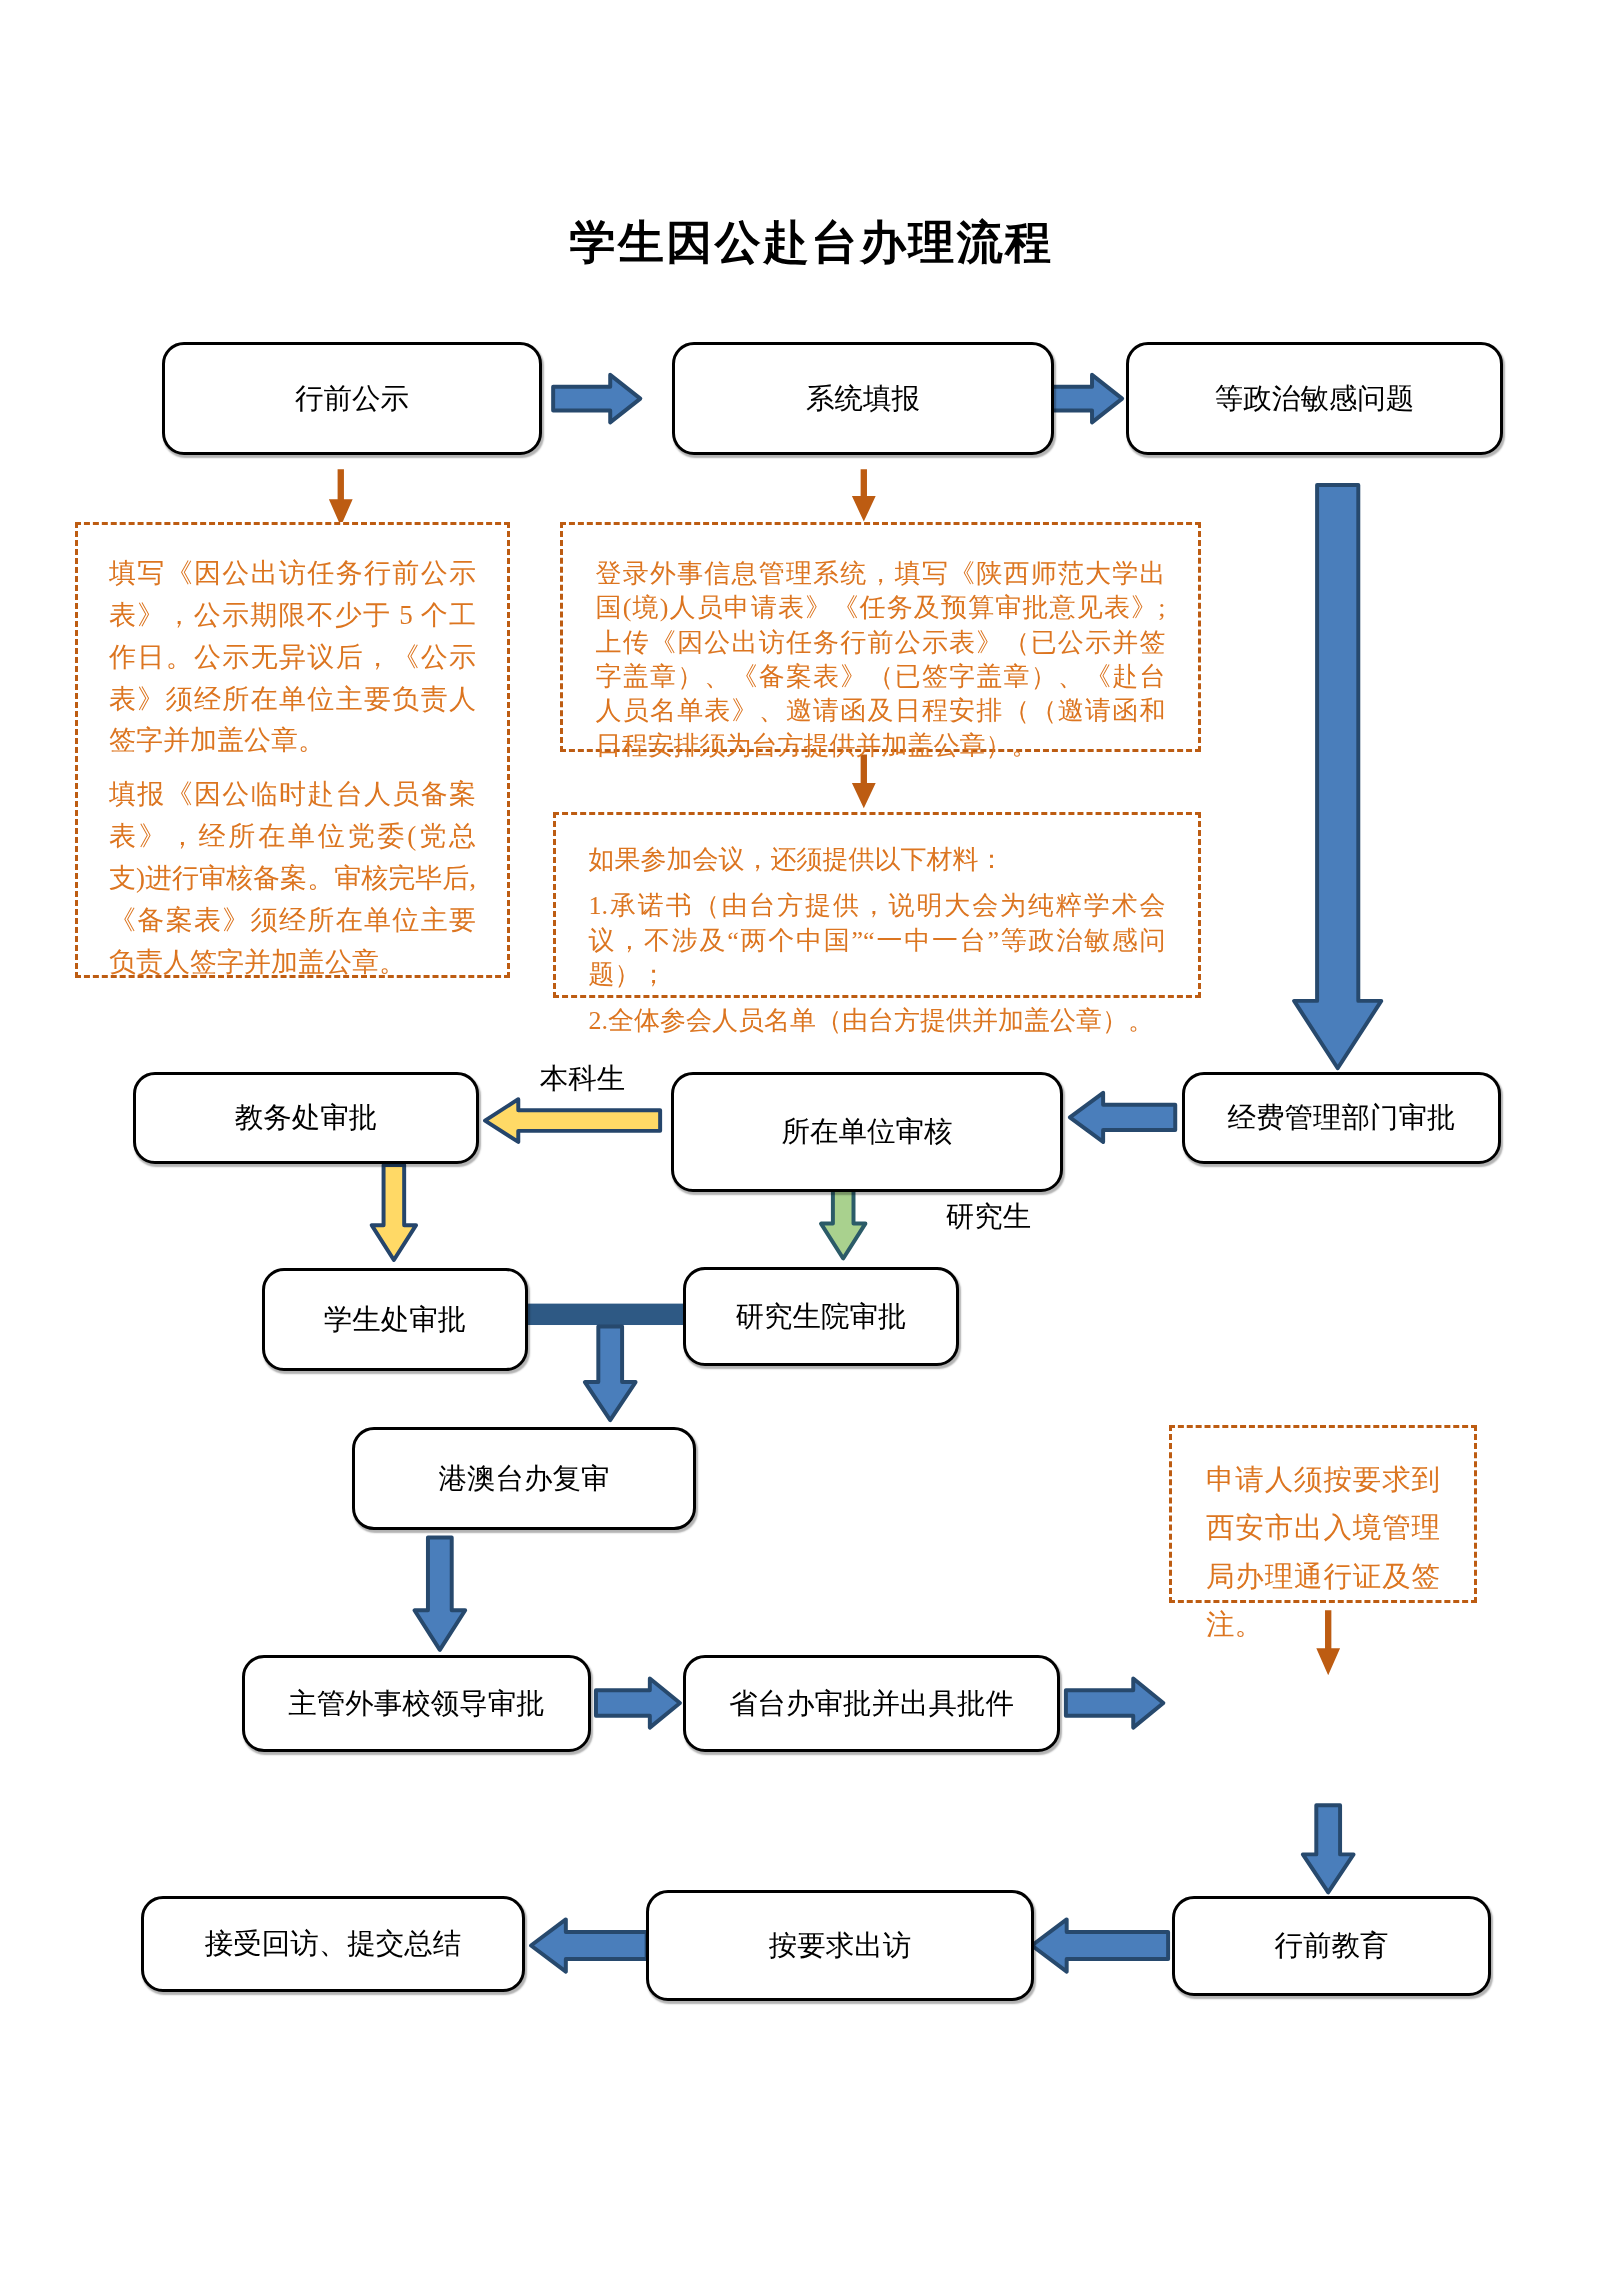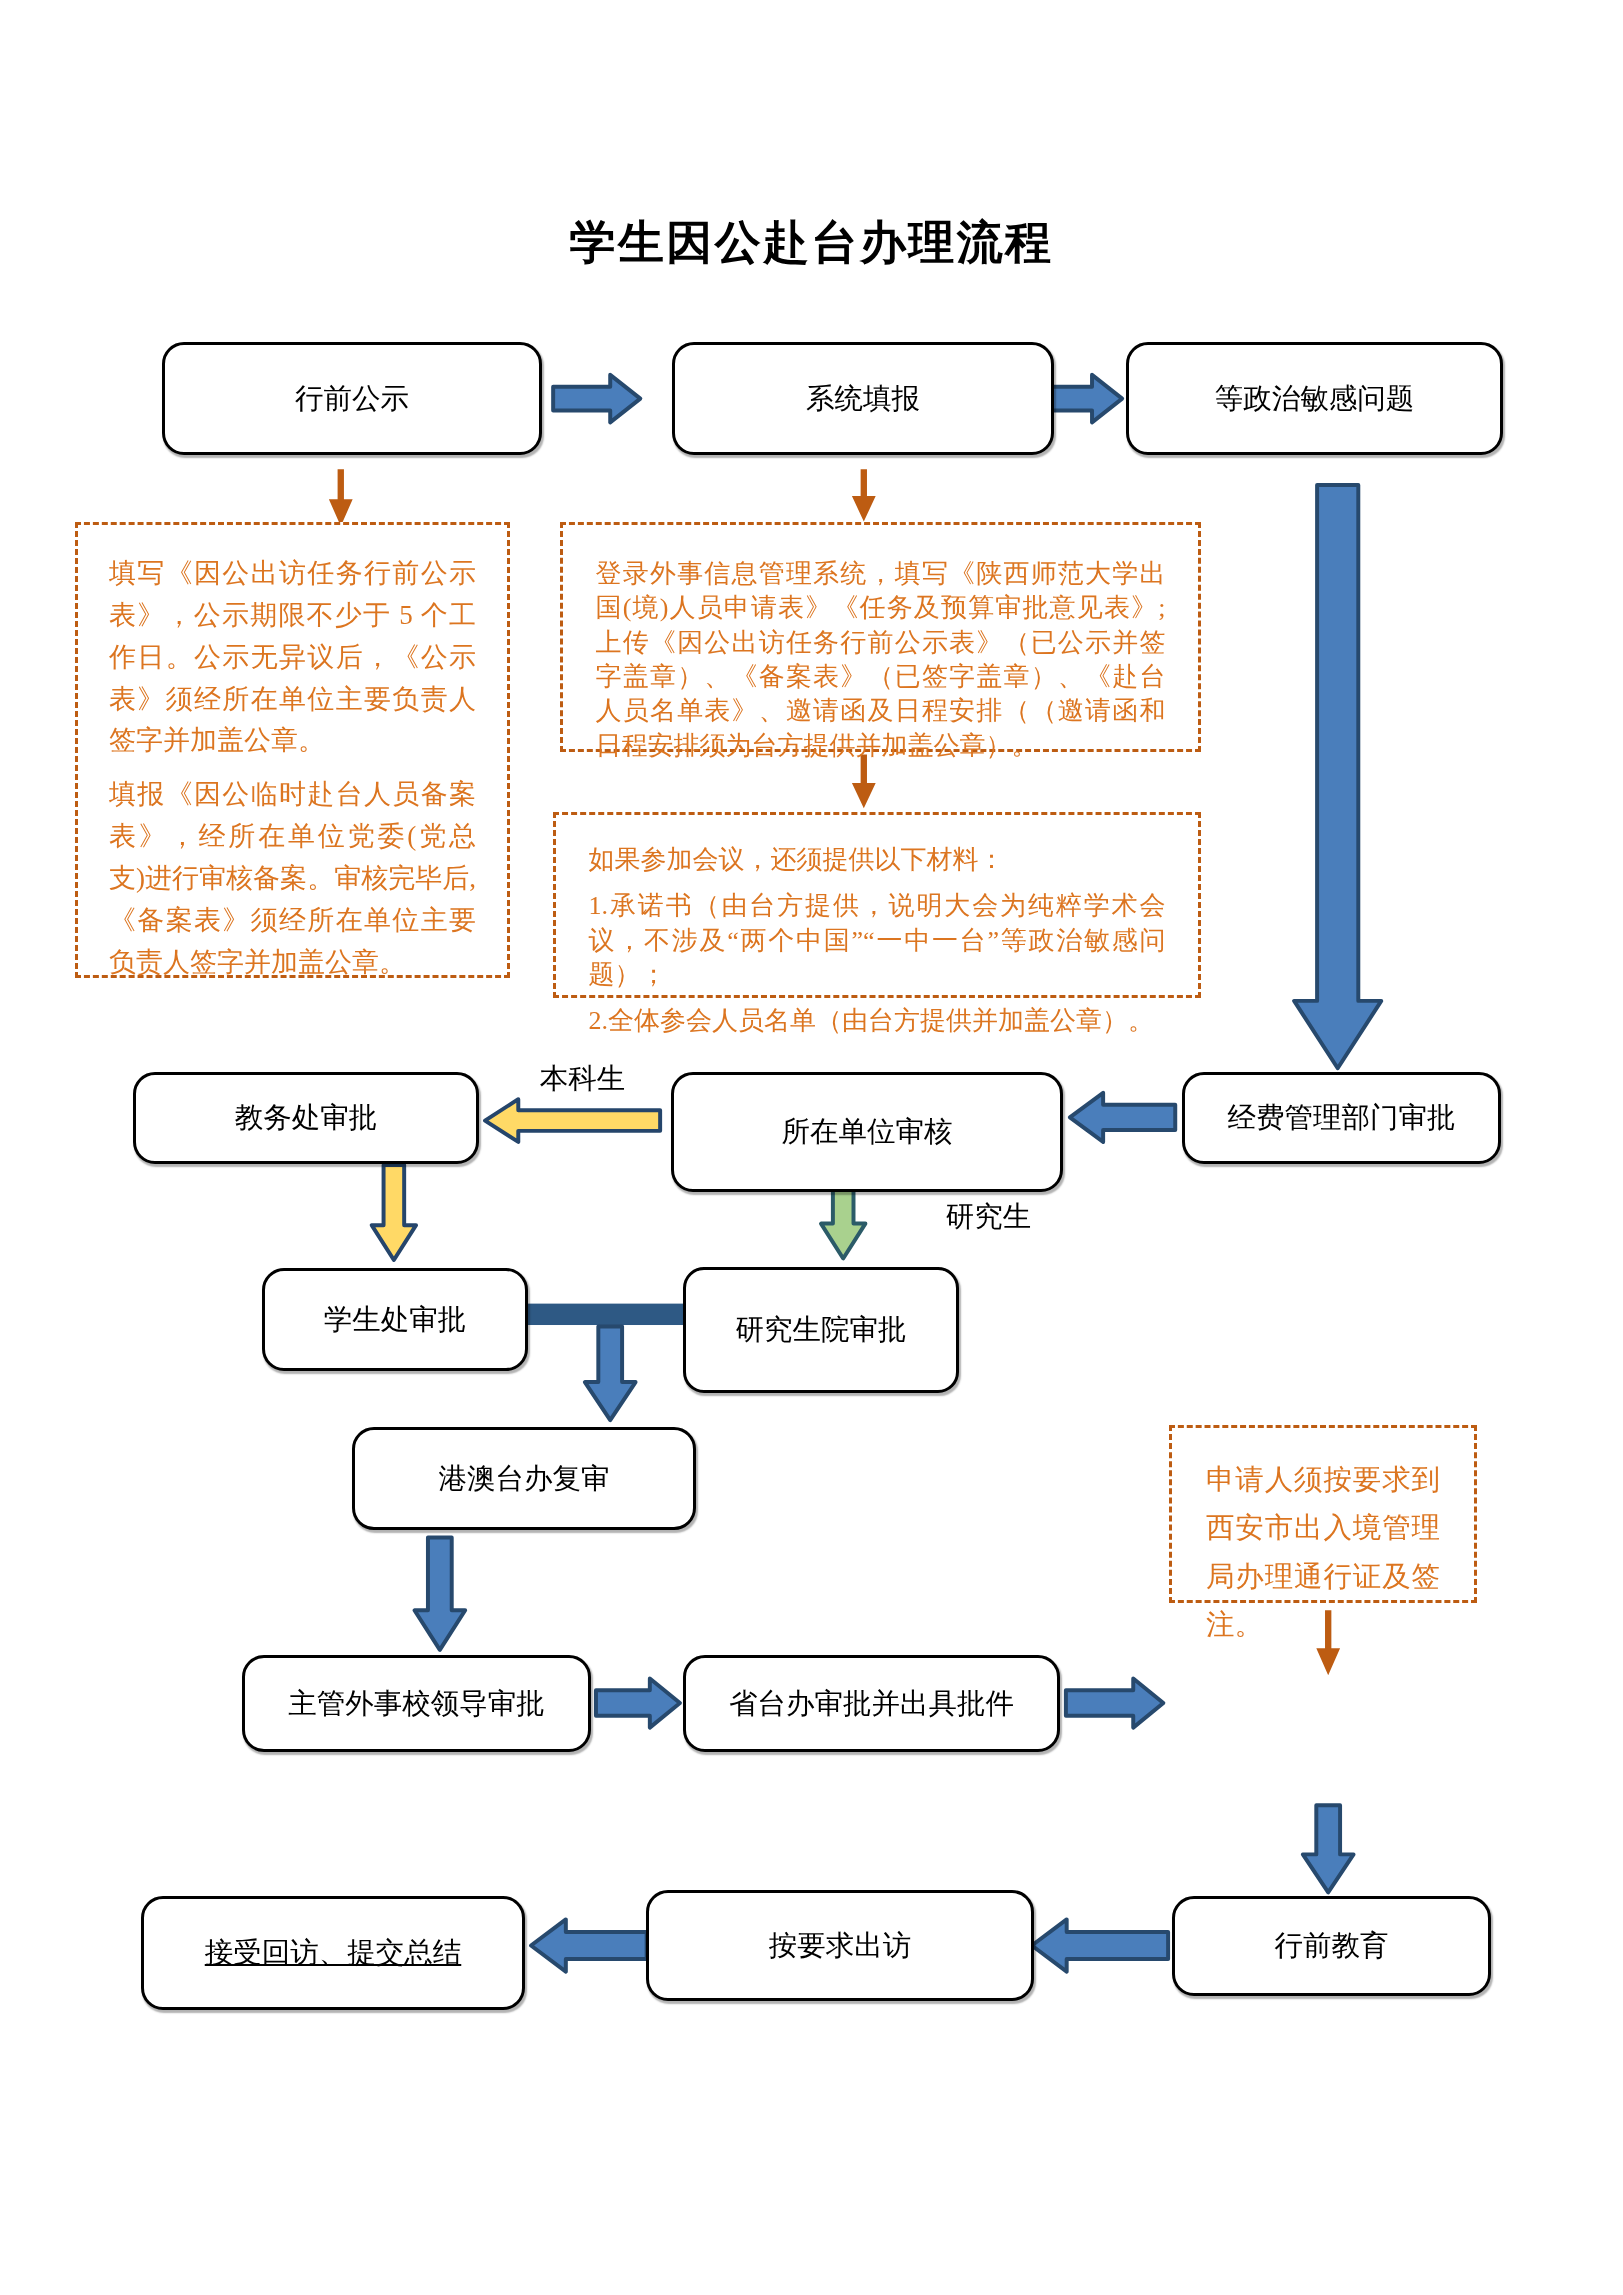--- a/index.html
+++ b/index.html
@@ -123,29 +123,29 @@
   </div>
 
   <div class="node" style="left:133px;top:1072px;width:346px;height:92px;">教务处审批</div>
   <div class="node" style="left:671px;top:1072px;width:392px;height:120px;">所在单位审核</div>
   <div class="node" style="left:1182px;top:1072px;width:319px;height:92px;">经费管理部门审批</div>
 
   <div class="edge-label" style="left:511px;top:1060px;width:143px;">本科生</div>
   <div class="edge-label" style="left:917px;top:1198px;width:143px;">研究生</div>
 
   <div class="node" style="left:262px;top:1268px;width:266px;height:103px;">学生处审批</div>
-  <div class="node" style="left:683px;top:1267px;width:276px;height:126px;border-radius:21px;">研究生院审批</div>
+  <div class="node" style="left:683px;top:1267px;width:276px;height:99px;">研究生院审批</div>
 
   <div class="node" style="left:352px;top:1427px;width:344px;height:103px;">港澳台办复审</div>
 
   <div class="note note-chujing" style="left:1169px;top:1425px;width:308px;height:178px;">
     <p>申请人须按要求到西安市出入境管理局办理通行证及签注。</p>
   </div>
 
   <div class="node" style="left:242px;top:1655px;width:349px;height:97px;">主管外事校领导审批</div>
   <div class="node" style="left:683px;top:1655px;width:377px;height:97px;">省台办审批并出具批件</div>
 
-  <div class="node" style="left:141px;top:1896px;width:384px;height:114px;text-decoration:underline;">接受回访、提交总结</div>
+  <div class="node" style="left:141px;top:1896px;width:384px;height:96px;">接受回访、提交总结</div>
   <div class="node" style="left:646px;top:1890px;width:388px;height:111px;">按要求出访</div>
   <div class="node" style="left:1172px;top:1896px;width:319px;height:100px;">行前教育</div>
 
 </div>
 
 
 </body></html>

